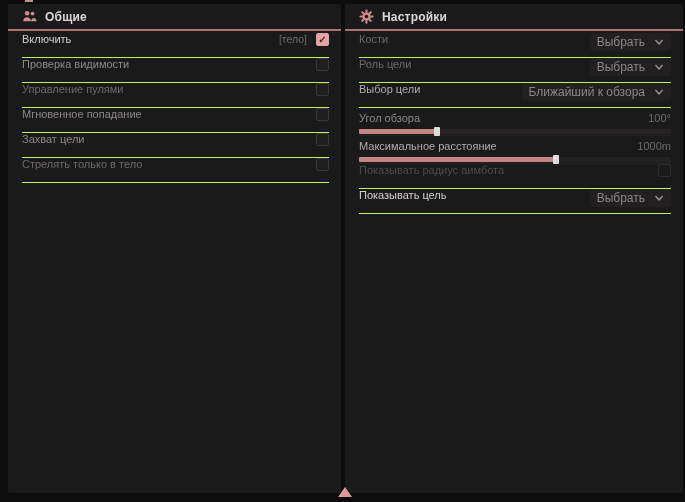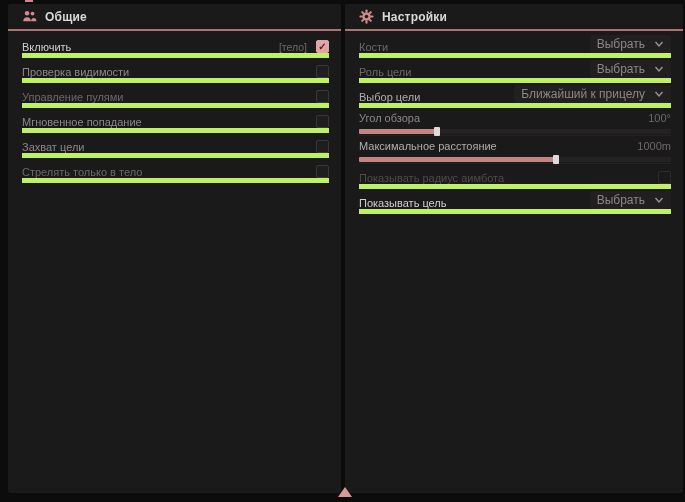--- a/index.html
+++ b/index.html
@@ -23,22 +23,22 @@
     display:flex; align-items:center; gap:8px;
     padding:0 14px;
   }
   .panel-header .hicon { width:15px; height:15px; color:#d08c8c; display:flex; align-items:center; justify-content:center; }
   .panel-header .htitle { font-size:12px; font-weight:bold; color:#ddd8d8; letter-spacing:.2px; }
   .panel-divider { height:2px; flex:0 0 2px; background:#ad7272; }
   .panel-body { padding:2px 12px 0 14px; display:flex; flex-direction:column; }
 
   .row {
     height:25px; flex:0 0 25px;
-    display:flex; align-items:flex-end;
-    border-bottom:5px solid #bef264;
+    display:flex; align-items:flex-start;
+    border-bottom:1px solid #bef264;
   }
   .row-slider {
     height:28px; flex:0 0 28px;
     display:flex; flex-direction:column; justify-content:flex-start;
     padding-top:3px;
     border-bottom:1px solid #242222;
   }
   .row-slider .topline { display:flex; align-items:center; height:14px; }
   .lbl { font-size:11px; flex:1 1 auto; white-space:nowrap; overflow:hidden; }
   .val { font-size:11px; margin-left:auto; }
@@ -199,21 +199,21 @@
           <svg width="10" height="10" viewBox="0 0 10 10">
               <polyline points="1.5,3 5,7 8.5,3" fill="none" stroke="currentColor" stroke-width="1.4"></polyline>
             </svg>
         </span>
       </span>
     </div>
 
     <div class="row">
       <span class="lbl t2">Выбор цели</span>
       <span class="dd">
-        <span class="dd-val">Ближайший к прицелу</span>
+        <span class="dd-val">Ближайший к обзора</span>
         <span class="chev">
           <svg width="10" height="10" viewBox="0 0 10 10">
               <polyline points="1.5,3 5,7 8.5,3" fill="none" stroke="currentColor" stroke-width="1.4"></polyline>
             </svg>
         </span>
       </span>
     </div>
 
     <div class="row-slider">
       <div class="topline">

